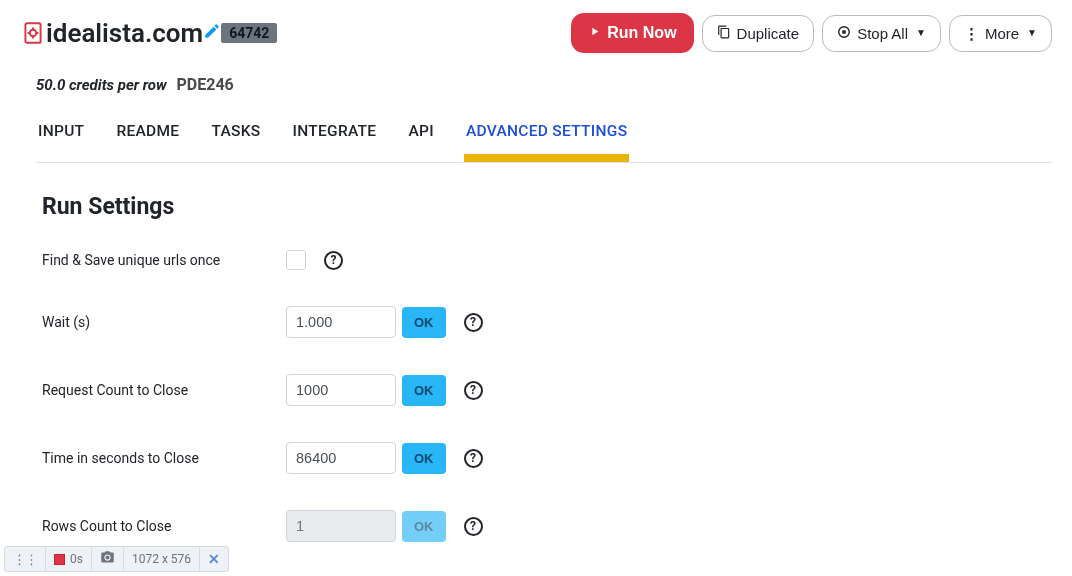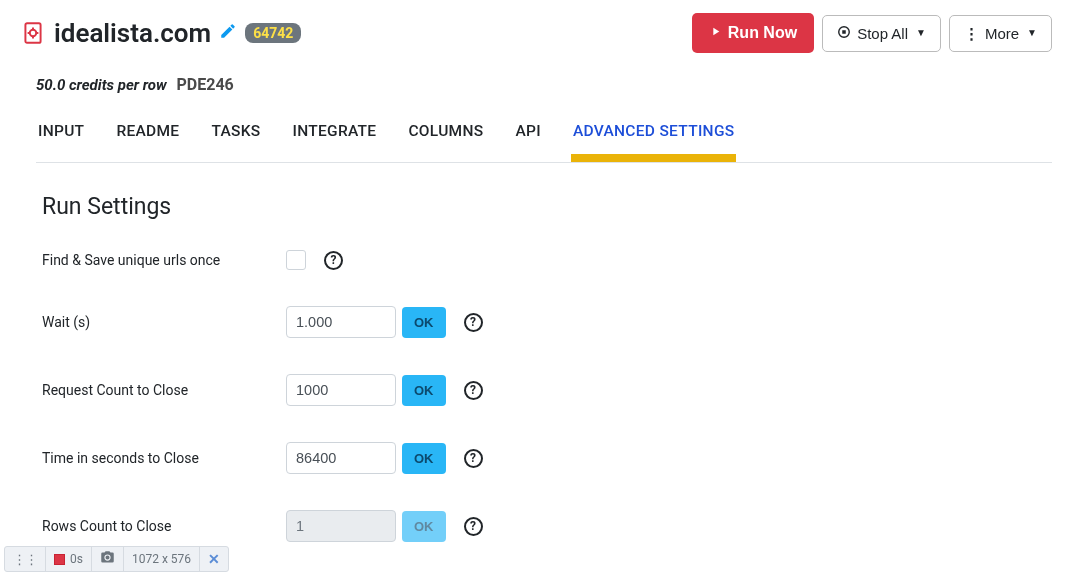--- a/index.html
+++ b/index.html
@@ -21,55 +21,54 @@
     }
     .header-row {
       display: flex;
       align-items: center;
       justify-content: space-between;
       margin-bottom: 10px;
     }
     .title-left {
       display: flex;
       align-items: center;
-      gap: 8px;
     }
     .logo-icon svg {
       display: block;
     }
     .site-title {
       font-size: 26px;
       font-weight: 600;
       color: #212529;
     }
     .edit-icon {
       color: #0d9af0;
       font-size: 17px;
       cursor: pointer;
     }
     .id-badge {
       background: #6c757d;
-      color: #fde047;
+      color: #0f172a;
       font-weight: 700;
       font-size: 14px;
       padding: 2px 8px;
-      border-radius: 8px;
+      border-radius: 2px;
     }
     .action-buttons {
       display: flex;
       gap: 8px;
       align-items: center;
     }
     .btn {
       display: inline-flex;
       align-items: center;
       gap: 6px;
       padding: 7px 14px;
       font-size: 15px;
-      border-radius: 5px;
+      border-radius: 13px;
       cursor: pointer;
       border: 1px solid transparent;
       font-weight: 500;
       line-height: 1.4;
     }
     .btn-run {
       background: #dc3545;
       color: #fff;
       font-weight: 700;
       font-size: 16px;
@@ -111,21 +110,21 @@
     }
     .tab.active {
       color: #1d4ed8;
       border-bottom: 8px solid #eab308;
     }
     .settings-body {
       padding: 30px 0 0 22px;
     }
     .section-title {
       font-size: 23px;
-      font-weight: 400;
+      font-weight: 700;
       margin-bottom: 30px;
     }
     .setting-row {
       display: flex;
       align-items: center;
       margin-bottom: 36px;
     }
     .setting-label {
       width: 244px;
       font-size: 14px;
@@ -260,20 +259,28 @@
       <button class="btn btn-run">
         <span>
           <svg width="13" height="13" viewBox="0 0 24 24" fill="#fff">
               <path d="M8 5v14l11-7z"></path>
             </svg>
         </span>
         <span>Run Now</span>
       </button>
       <button class="btn btn-outline">
         <span>
+          <svg width="14" height="14" viewBox="0 0 24 24" fill="#212529">
+              <path d="M16 1H4a2 2 0 0 0-2 2v14h2V3h12V1zm3 4H8a2 2 0 0 0-2 2v14a2 2 0 0 0 2 2h11a2 2 0 0 0 2-2V7a2 2 0 0 0-2-2zm0 16H8V7h11v14z"></path>
+            </svg>
+        </span>
+        <span>Duplicate</span>
+      </button>
+      <button class="btn btn-outline">
+        <span>
           <svg width="14" height="14" viewBox="0 0 24 24" fill="none" stroke="#212529" stroke-width="2.4">
               <circle cx="12" cy="12" r="9"></circle>
               <rect x="9" y="9" width="6" height="6" fill="#212529" stroke="none"></rect>
             </svg>
         </span>
         <span>Stop All</span>
         <span class="caret-down">▼</span>
       </button>
       <button class="btn btn-outline">
         <span class="three-dots">⋮</span>
@@ -286,21 +293,20 @@
   <div class="credits-row">
     <span class="credits-text">50.0 credits per row</span>
     <span class="pde-code">PDE246</span>
   </div>
 
   <div class="tabs" id="tabs-container">
       <div class="tab">INPUT</div>
       <div class="tab">README</div>
       <div class="tab">TASKS</div>
       <div class="tab">INTEGRATE</div>
-      <div class="tab">COLUMNS</div>
       <div class="tab">API</div>
       <div class="tab active">ADVANCED SETTINGS</div>
     </div>
 
   <div class="settings-body">
     <div class="section-title">Run Settings</div>
     <div id="settings-rows">
         <div class="setting-row">
           <div class="setting-label">Find &amp; Save unique urls once</div>
           <div class="checkbox-input"></div>

